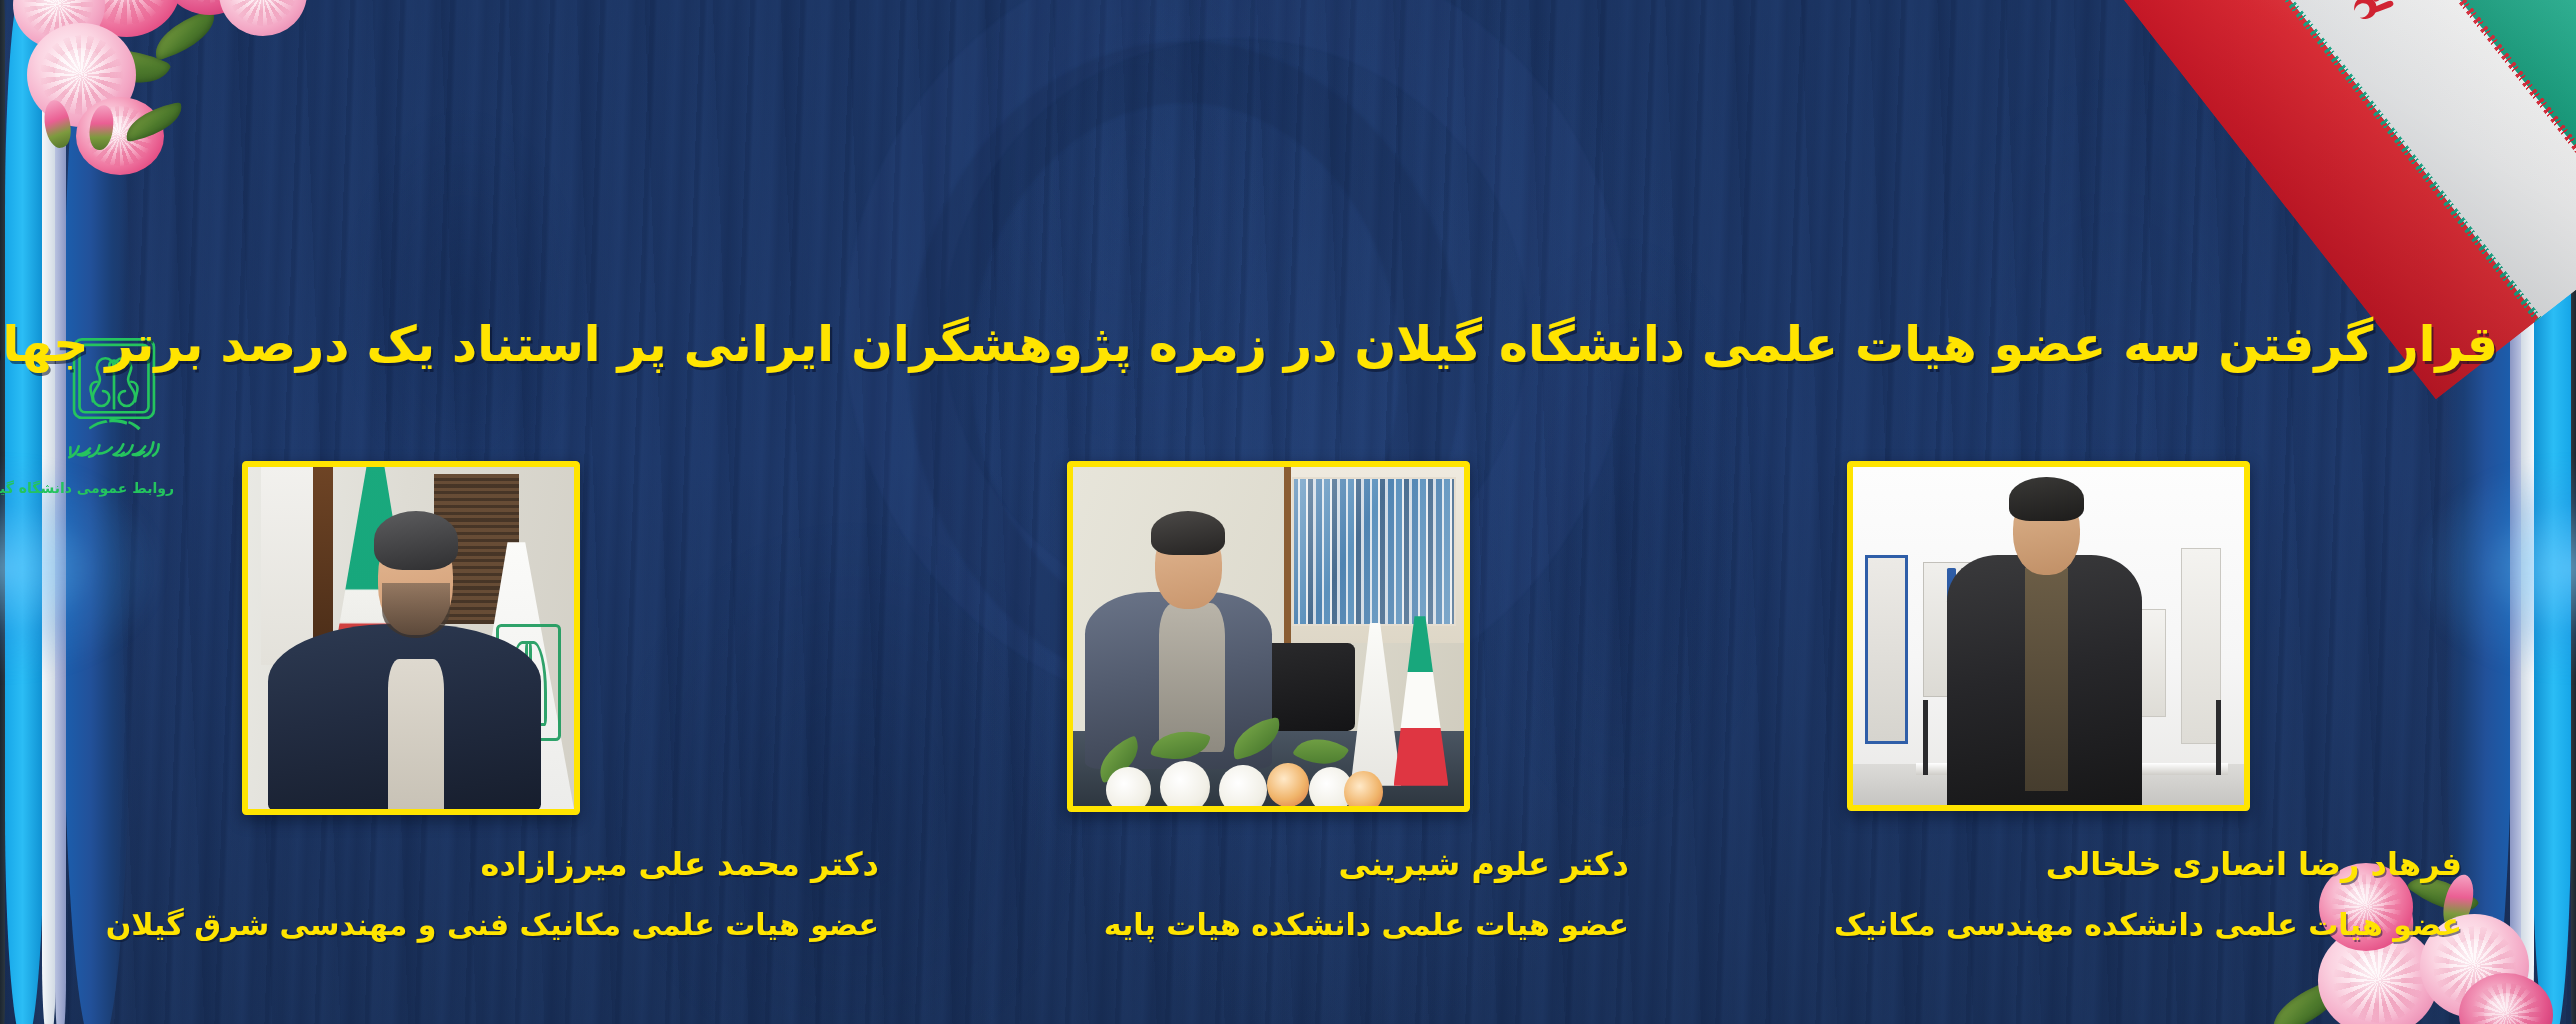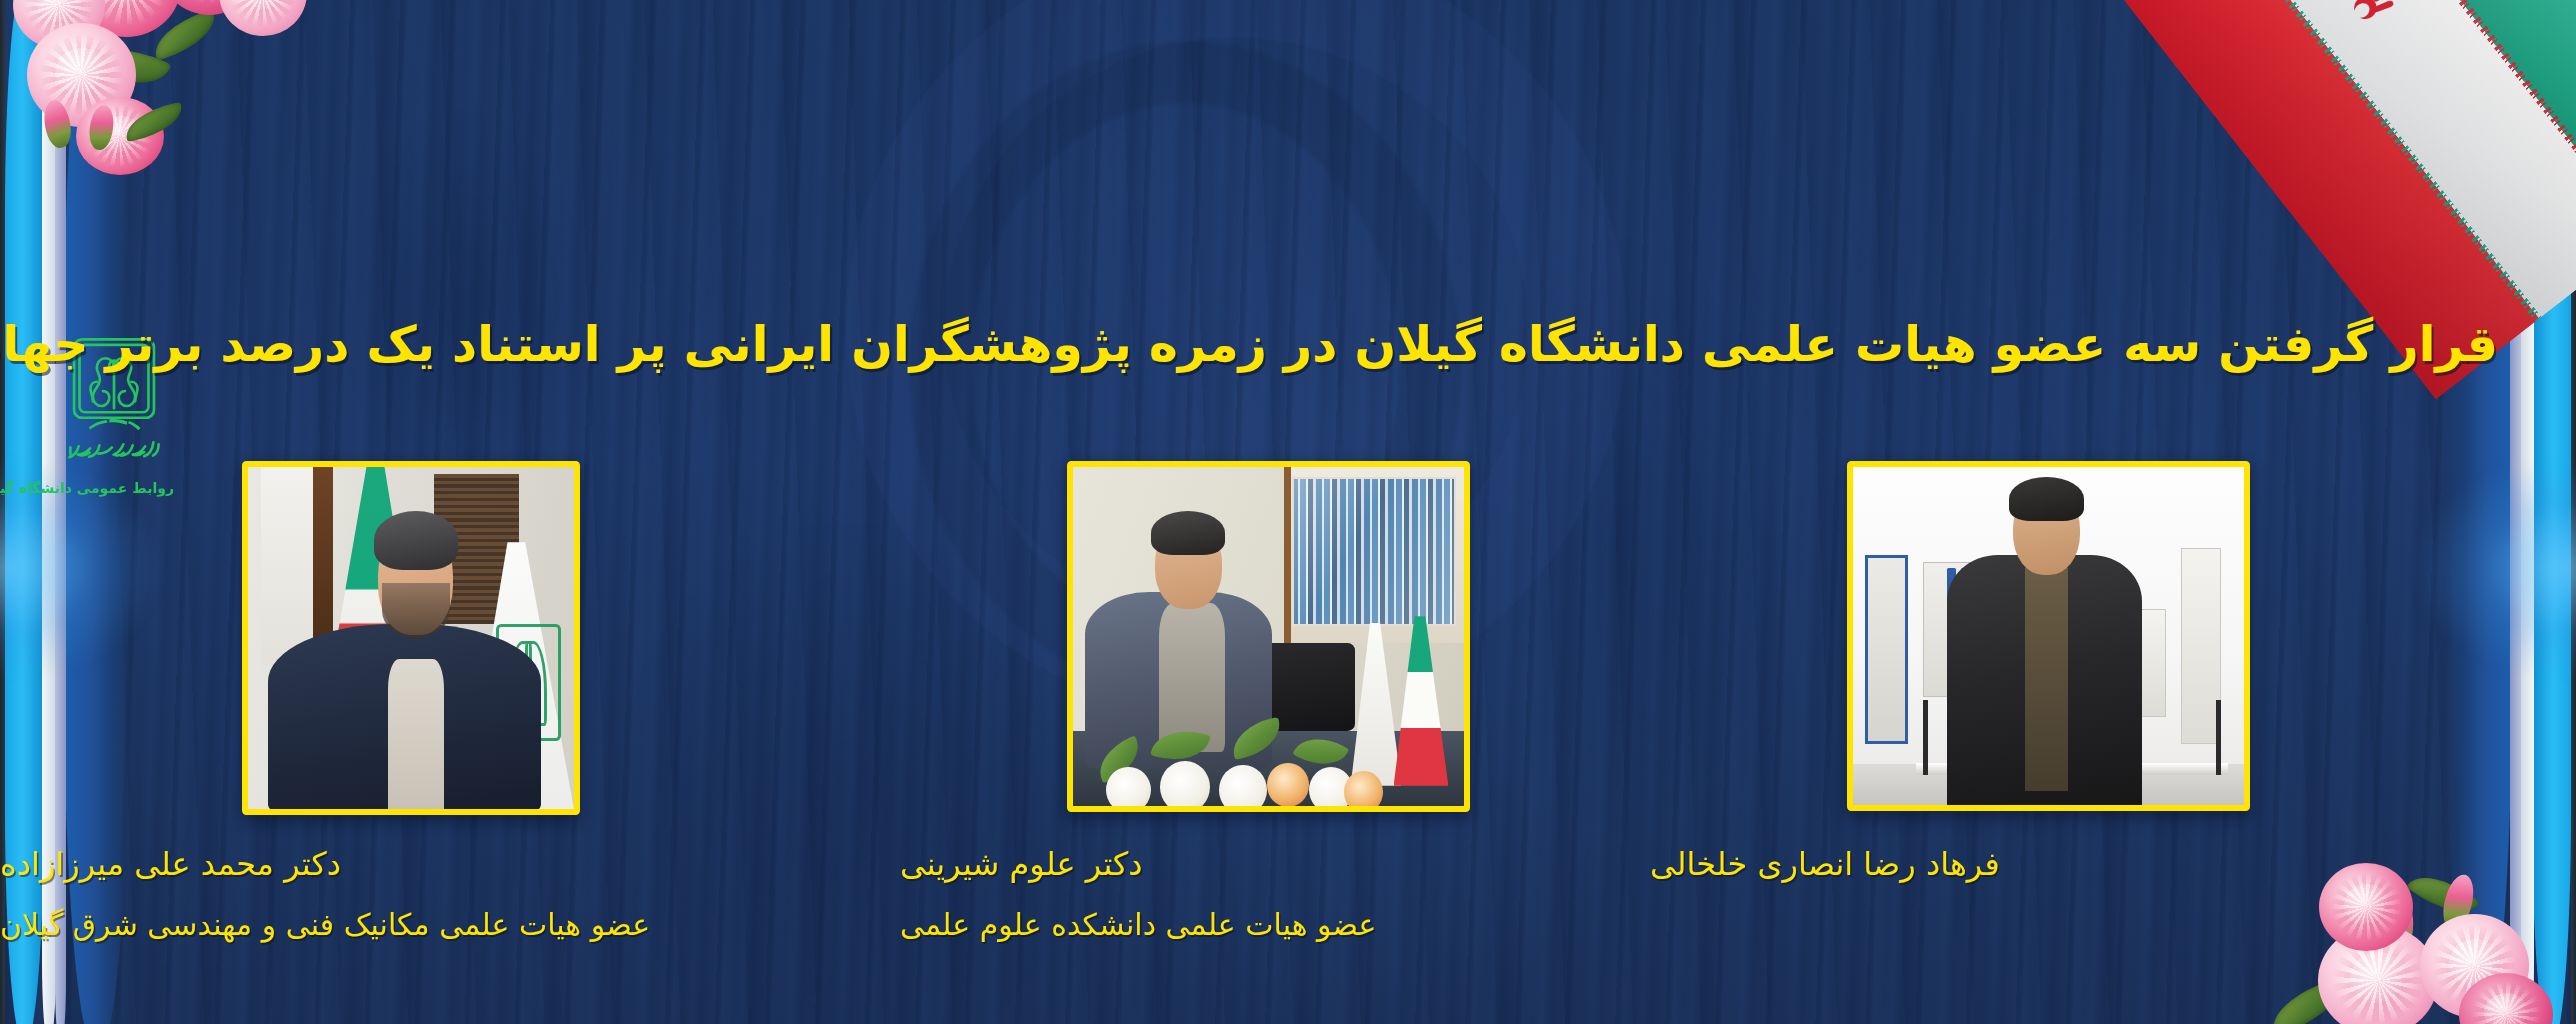--- a/index.html
+++ b/index.html
@@ -206,22 +206,22 @@
     background:linear-gradient(170deg,#3a3a3c 0%,#27272a 46%,#161617 100%);
     border-radius:26% 26% 6% 6%/18% 18% 3% 3%; }
   .p3-shirt{ position:absolute; left:44%; top:30%; width:11%; height:66%;
     background:linear-gradient(180deg,#6b5d46,#463d2e); }
   .p3-head{ position:absolute; left:41%; top:6%; width:17%; height:26%;
     background:linear-gradient(170deg,#dfb58e,#c08f66); border-radius:48% 48% 46% 46%; }
   .p3-hair{ position:absolute; left:40%; top:3%; width:19%; height:13%;
     background:linear-gradient(170deg,#3a3937,#1d1c1b); border-radius:50% 50% 28% 28%; }
 
   
-  .caption{ position:absolute; text-align:left; color:#ffe400; z-index:14;
-    font-weight:normal; white-space:nowrap;
+  .caption{ position:absolute; text-align:right; color:#ffe400; z-index:14;
+    font-weight:bold; white-space:nowrap;
     text-shadow:1.6px 2.1px 0 rgba(7,17,40,.50); }
   .cap-name{ font-size:32px; line-height:1.1; }
   .cap-role{ font-size:30px; line-height:1.1; margin-top:26px; }
   .caption.k1{ left:0px;    top:847px; width:879px; }
   .caption.k2{ left:900px; top:847px; width:729px; }
   .caption.k3{ left:1650px; top:847px; width:812px; }
 </style>
 </head>
 <body>
 
@@ -452,21 +452,22 @@
     </div>
   </div>
 
   <div class="caption k1">
     <div class="cap-name">دکتر محمد علی میرزازاده</div>
     <div class="cap-role">عضو هیات علمی مکانیک فنی و مهندسی شرق گیلان</div>
   </div>
 
   <div class="caption k2">
     <div class="cap-name">دکتر علوم شیرینی</div>
-    <div class="cap-role">عضو هیات علمی دانشکده علوم علمی</div>
+    <div class="cap-role">عضو هیات علمی دانشکده هیات پایه</div>
   </div>
 
   <div class="caption k3">
     <div class="cap-name">فرهاد رضا انصاری خلخالی</div>
+    <div class="cap-role">عضو هیات علمی دانشکده مهندسی مکانیک</div>
   </div>
 
 </div>
 
 
 </body></html>

